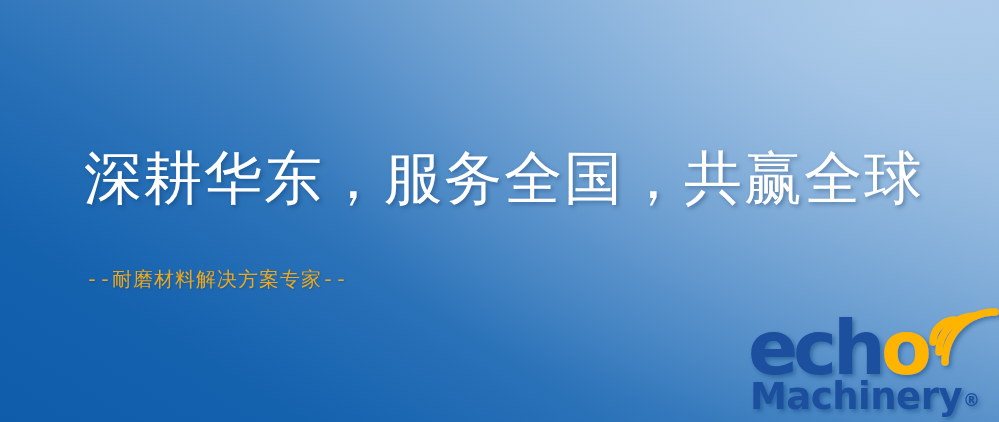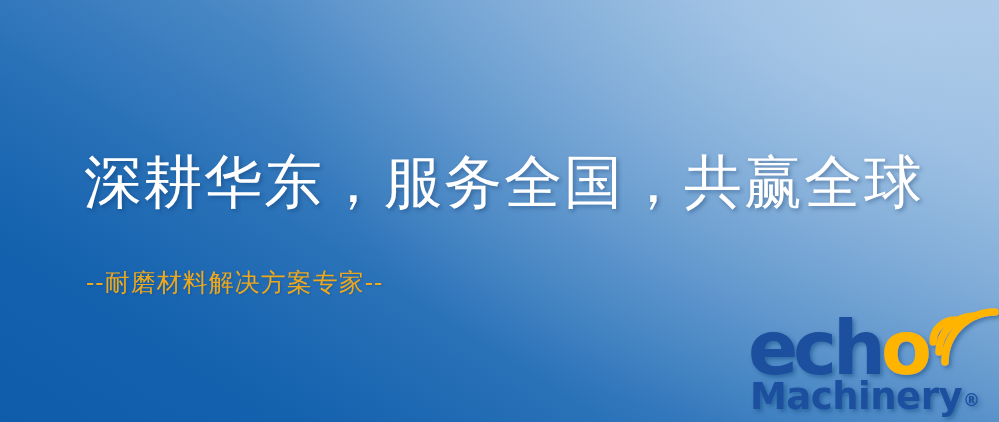--- a/index.html
+++ b/index.html
@@ -32,35 +32,35 @@
                 rgba(190,215,240,0.55) 0%,
                 rgba(180,208,236,0.28) 35%,
                 rgba(160,195,230,0.0) 68%);
     pointer-events: none;
   }
 
   .headline {
     position: absolute;
     left: 84px;
     top: 152px;
-    font-family: Liberation Serif, serif;
+    font-family: Liberation Mono, monospace;
     font-size: 58px;
     line-height: 1.08;
     letter-spacing: 2px;
     color: #ffffff;
     white-space: nowrap;
     text-shadow: 2px 2px 4px rgba(10,45,90,0.38);
   }
 
   .subtitle {
     position: absolute;
     left: 86px;
     top: 266px;
-    font-family: Liberation Sans, sans-serif;
-    font-size: 25px;
+    font-family: Liberation Mono, monospace;
+    font-size: 20px;
     letter-spacing: 1px;
     color: #eda81c;
     white-space: nowrap;
     text-shadow: 1px 1px 2px rgba(20,60,110,0.30);
   }
 
   
   #logo {
     position: absolute;
     left: 748px;

